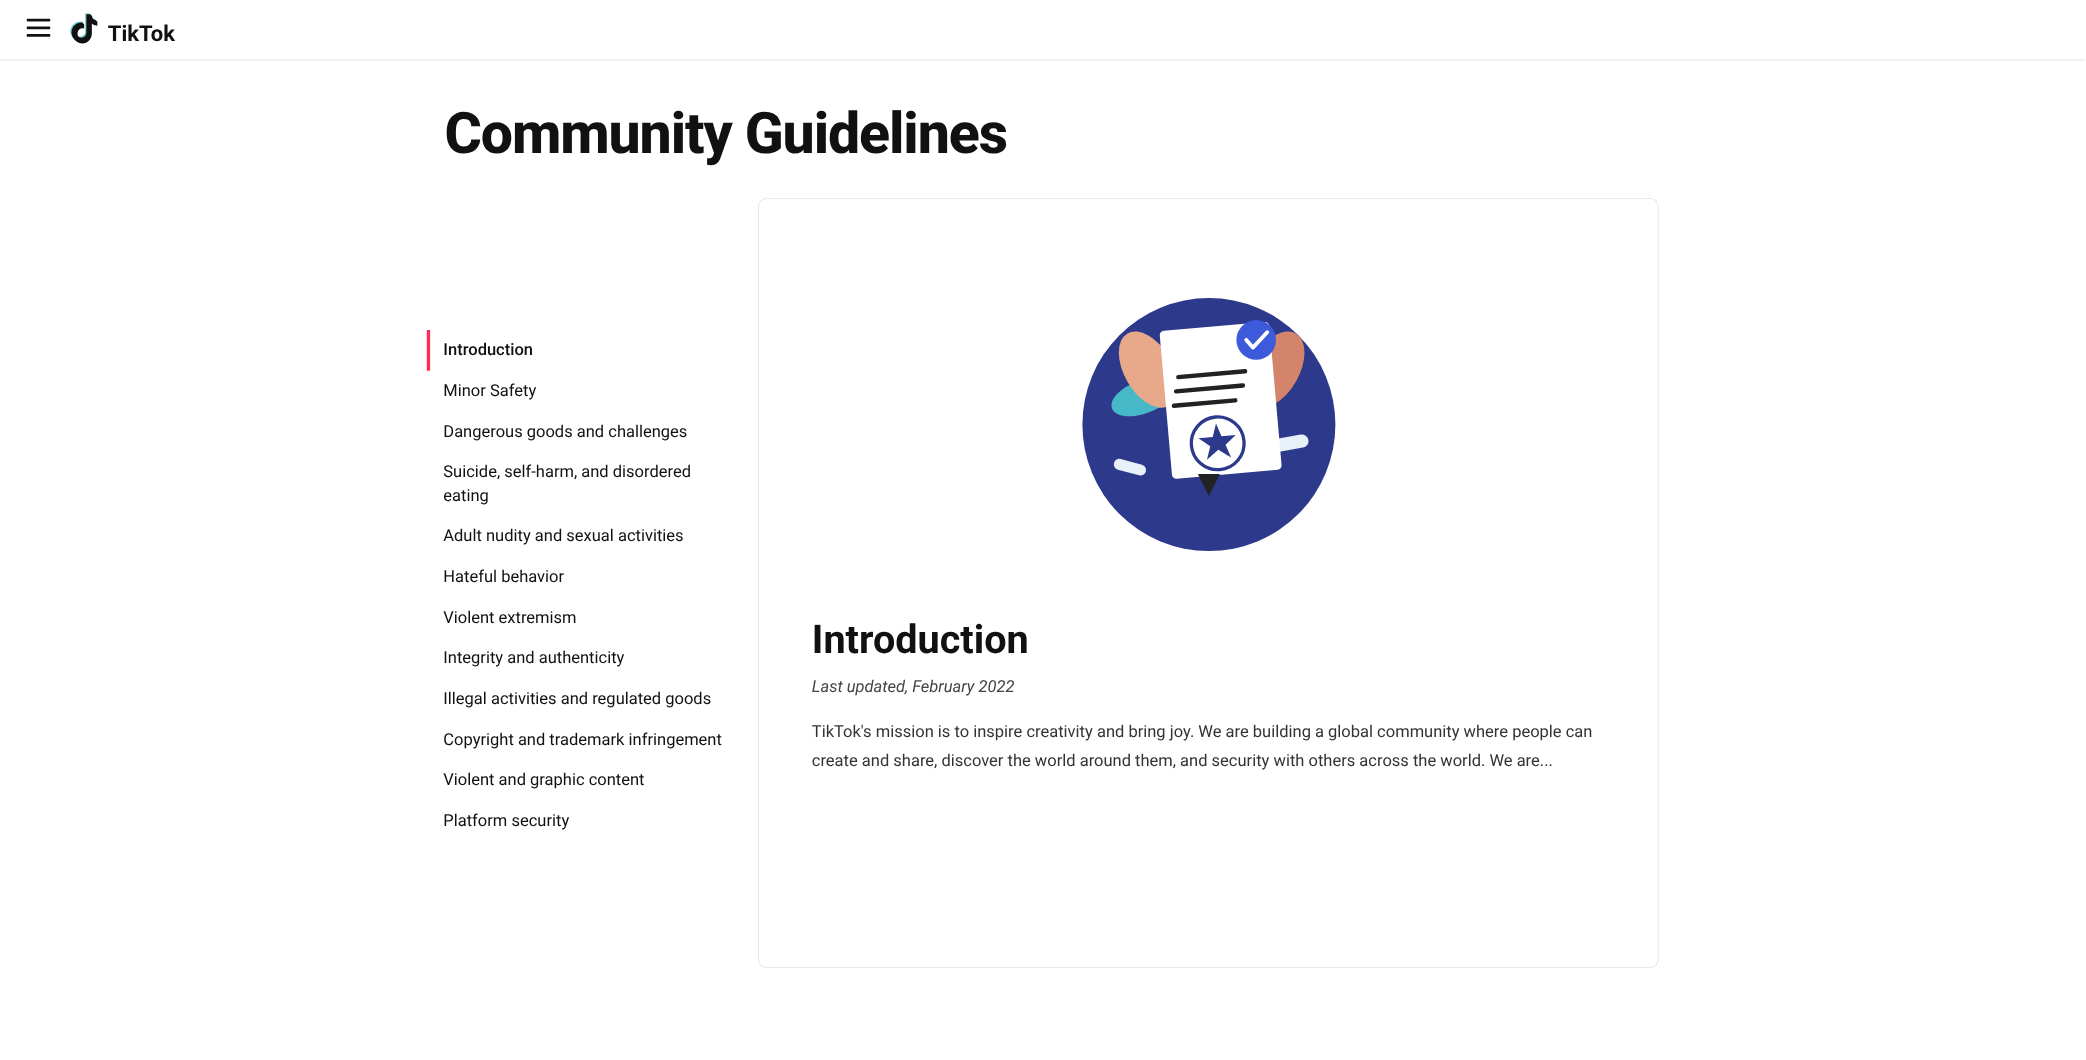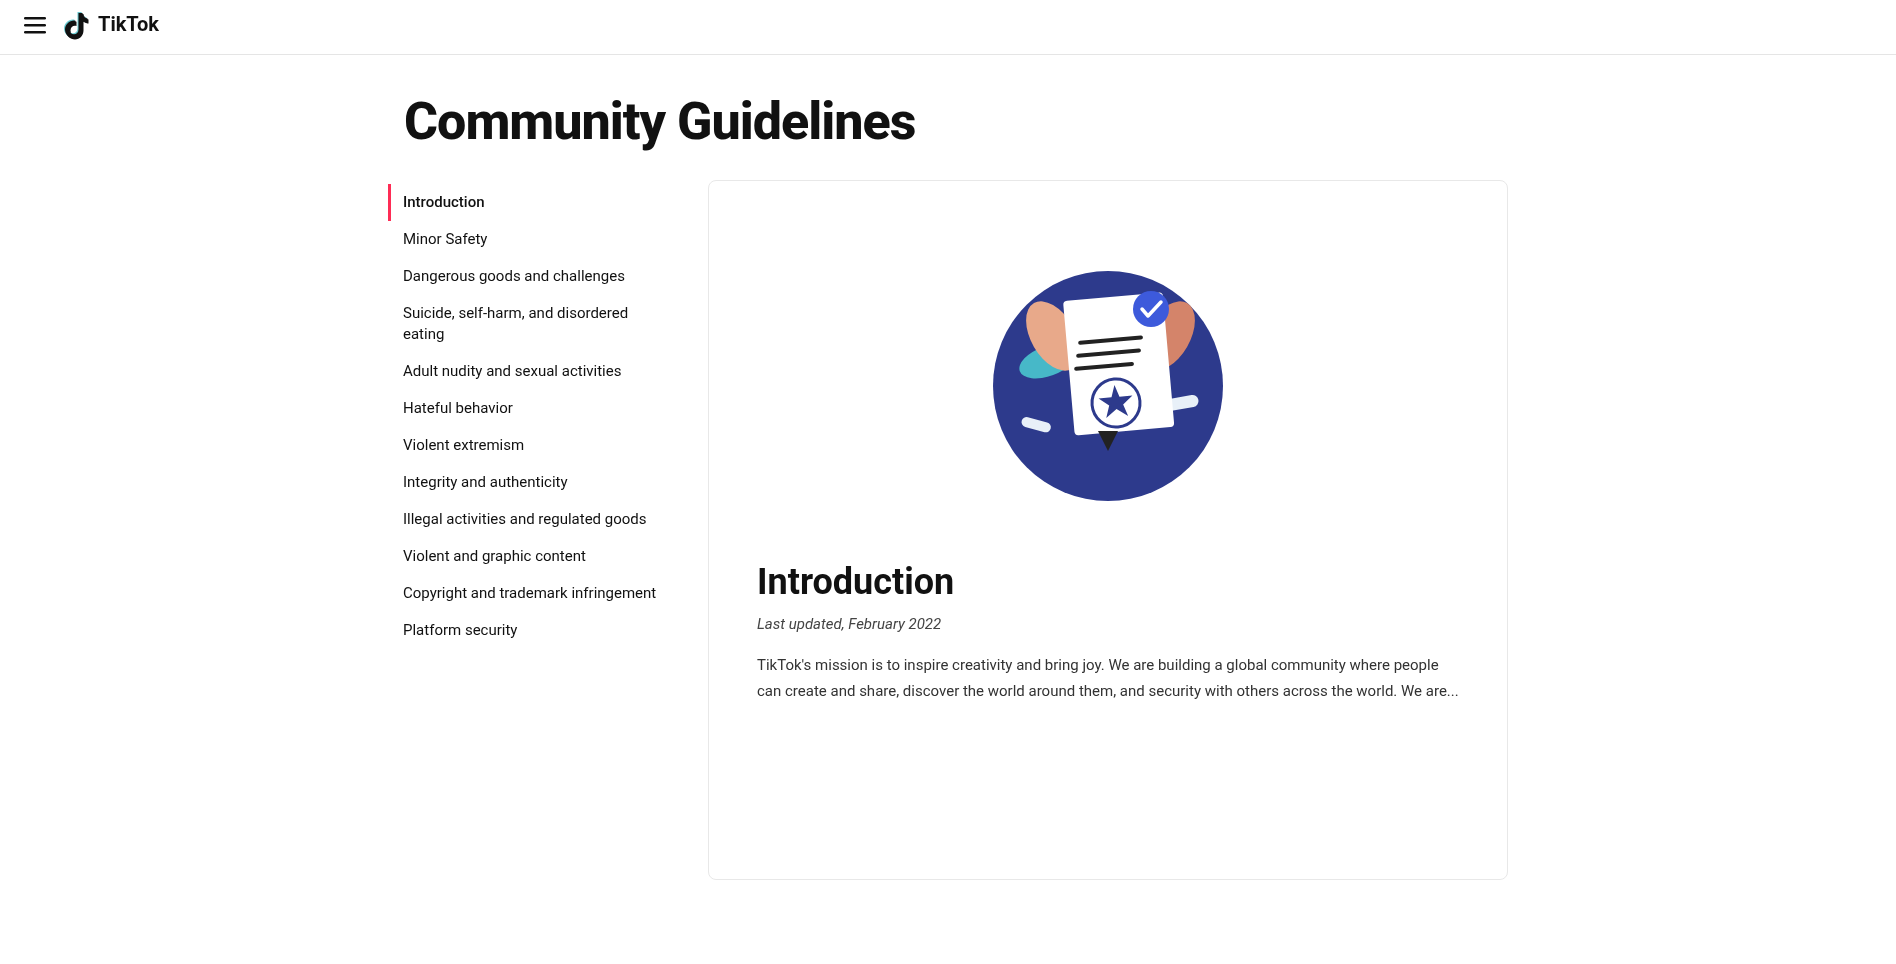--- a/index.html
+++ b/index.html
@@ -17,21 +17,21 @@
       z-index: 100;
     }
     .header-menu-icon {
       font-size: 20px;
       margin-right: 16px;
       cursor: pointer;
       color: #111;
     }
     .header-logo {
       display: flex;
-      align-items: flex-start;
+      align-items: flex-end;
       gap: 6px;
       font-weight: 700;
       font-size: 20px;
     }
     .tiktok-icon {
       width: 30px;
       height: 30px;
     }
 
     
@@ -44,22 +44,22 @@
     .page-title {
       font-size: 52px;
       font-weight: 800;
       padding: 36px 0 28px 0;
       letter-spacing: -1px;
       margin-left: 16px;
     }
 
     .content-layout {
       display: flex;
-      gap: 40px;
-      align-items: flex-start;
+      gap: 21px;
+      align-items: center;
     }
 
     
     .sidebar {
       width: 280px;
       flex-shrink: 0;
       padding-top: 4px;
     }
     .sidebar-nav {
       list-style: none;
@@ -155,22 +155,22 @@
       <ul class="sidebar-nav" id="sidebar-nav">
       <li class="active">Introduction</li>
           <li>Minor Safety</li>
           <li>Dangerous goods and challenges</li>
           <li>Suicide, self-harm, and disordered eating</li>
           <li>Adult nudity and sexual activities</li>
           <li>Hateful behavior</li>
           <li>Violent extremism</li>
           <li>Integrity and authenticity</li>
           <li>Illegal activities and regulated goods</li>
+          <li>Copyright and trademark infringement</li>
           <li>Violent and graphic content</li>
-          <li>Copyright and trademark infringement</li>
           <li>Platform security</li>
         </ul>
     </nav>
 
     <div class="content-area">
       <div class="illustration-container">
 
         <svg class="illustration-svg" viewBox="0 0 280 280" fill="none" xmlns="http://www.w3.org/2000/svg">
 
           <circle cx="140" cy="145" r="115" fill="#2d3a8c"></circle>

